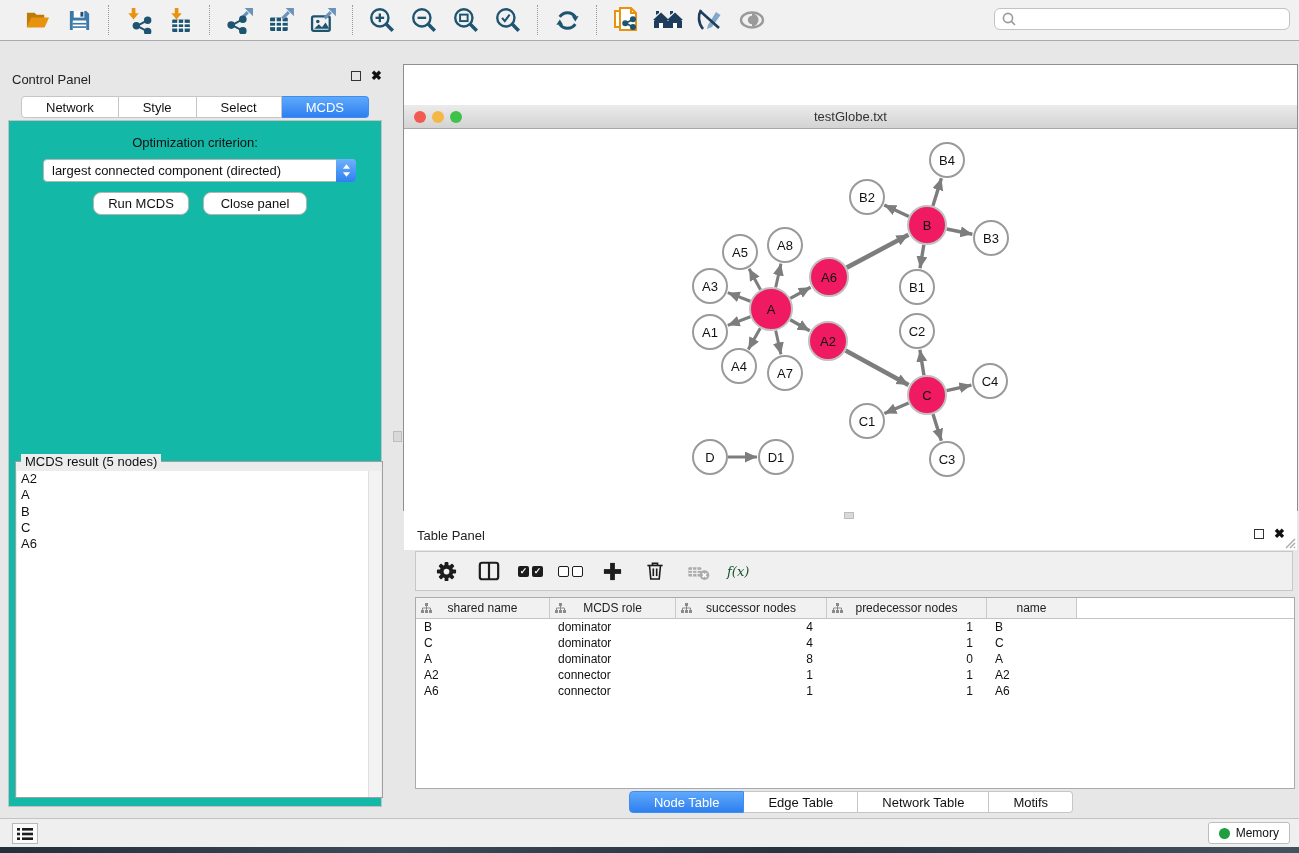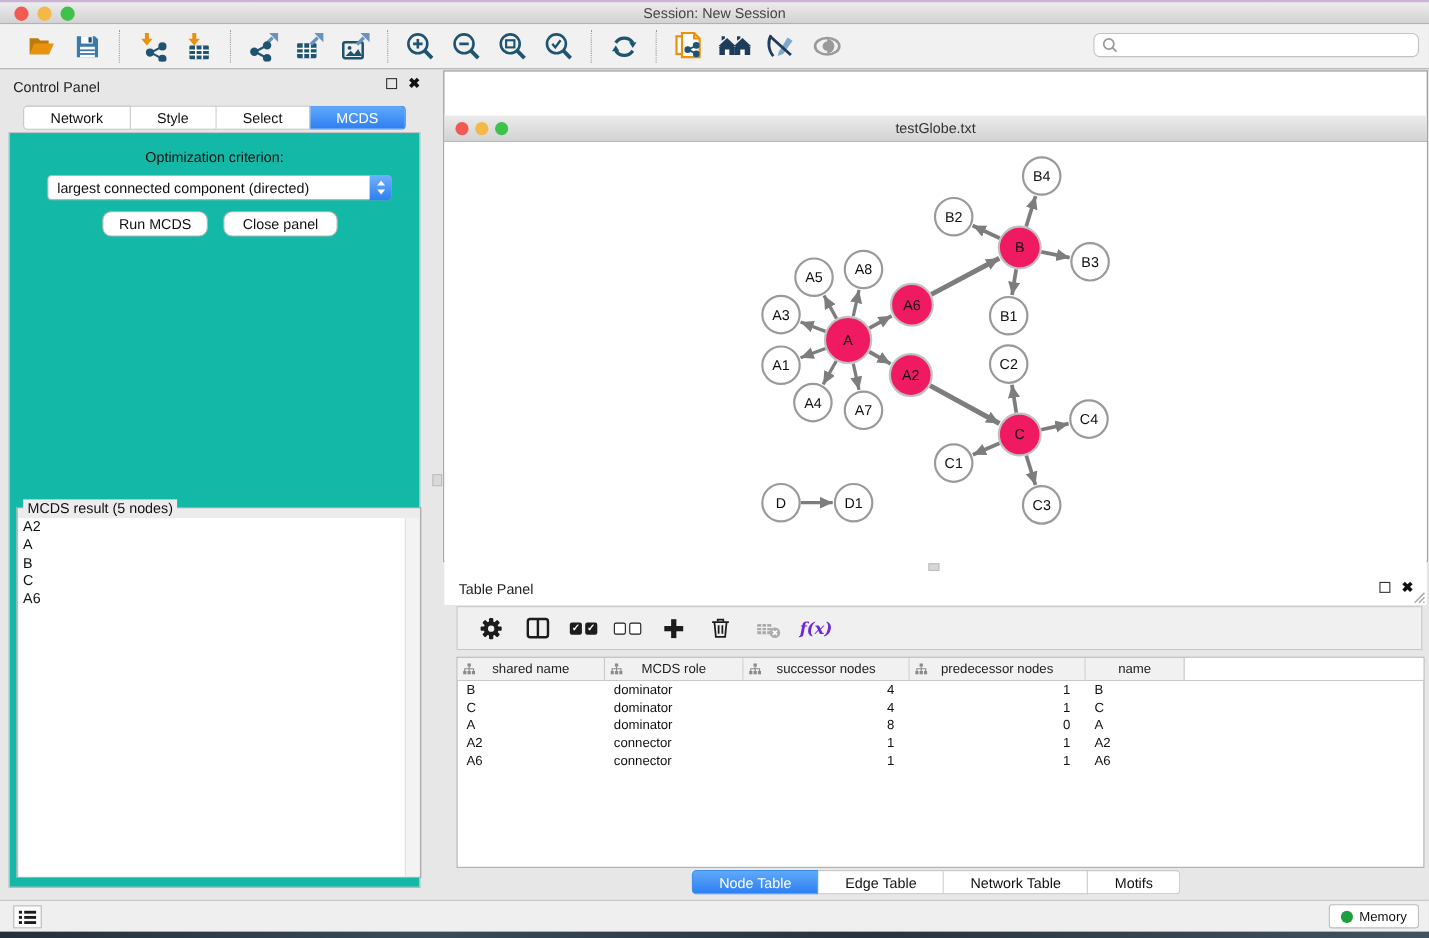--- a/index.html
+++ b/index.html
@@ -90,21 +90,21 @@
   .tp-header { position:relative; height:28px; }
   .tp-header .tp-title { position:absolute; left:14px; top:7px; font-size:13px; color:#222; }
   .tp-toolbar { position:absolute; left:12px; top:30px; width:878px; height:40px;
     background:#F0F0F0; border:1px solid #C7C7C7; display:flex; align-items:center;
     gap:15px; padding-left:16px; }
   .tp-toolbar .tbtn { width:28px; }
   .cb-pair { display:flex; gap:3px; }
   .cb { width:11px; height:11px; border-radius:2px; }
   .cb.on { background:#1c1c1c; color:#fff; font-size:9px; line-height:11px; text-align:center; font-weight:bold; }
   .cb.off { background:#fff; border:1.6px solid #1c1c1c; }
-  .fx { font-family:"DejaVu Serif", serif; font-style:italic; font-size:15px; color:#6d28d9;font-weight:bold; }
+  .fx { font-family:"DejaVu Serif", serif; font-style:italic; font-size:13px; color:#14532d; }
 
   .ttable { position:absolute; left:12px; top:76px; width:880px; height:192px;
     background:#fff; border:1px solid #ABABAB; }
   .thead { display:flex; height:21px; border-bottom:1px solid #C4C4C4; }
   .th { position:relative; background:#F1F1F1; border-right:1px solid #C9C9C9;
     font-size:12px; color:#222; text-align:center; line-height:20px; }
   .th .sorticon { position:absolute; left:5px; top:5px; }
   .th-filler { flex:1; background:#fff; }
   .trow { display:flex; height:16px; }
   .td { font-size:12px; color:#111; line-height:16px; padding-left:8px;
@@ -122,28 +122,20 @@
     gap:6px; padding:5px 10px; font-size:12px; color:#111; }
   .mem-dot { width:11px; height:11px; border-radius:50%; background:#1E9E3E; }
   .desktop-strip { position:absolute; left:0; top:847px; width:1299px; height:6px;
     background:linear-gradient(90deg,#232f3b,#3a4a58 30%,#27333f 60%,#42525f); }
 </style>
 </head>
 <body>
 
 <div class="app">
 
-  <div class="titlebar">
-    <div class="tl-dots">
-      <div class="dot" style="background:#F25A52"></div>
-      <div class="dot" style="background:#F3B845"></div>
-      <div class="dot" style="background:#3FC24A"></div>
-    </div>
-    <div class="title">Session: New Session</div>
-  </div>
 
   <div class="toolbar">
     <div class="tb-group">
       <button class="tbtn">
         <svg width="27" height="25" viewBox="0 0 26 26">
           <path d="M2 5h8l2 2h8v13H2Z" fill="#BD7C0A"></path>
           <path d="M2 20 L6.5 10 H25 l-4.5 10Z" fill="#E9920E"></path>
         </svg>
       </button>
       <button class="tbtn">

